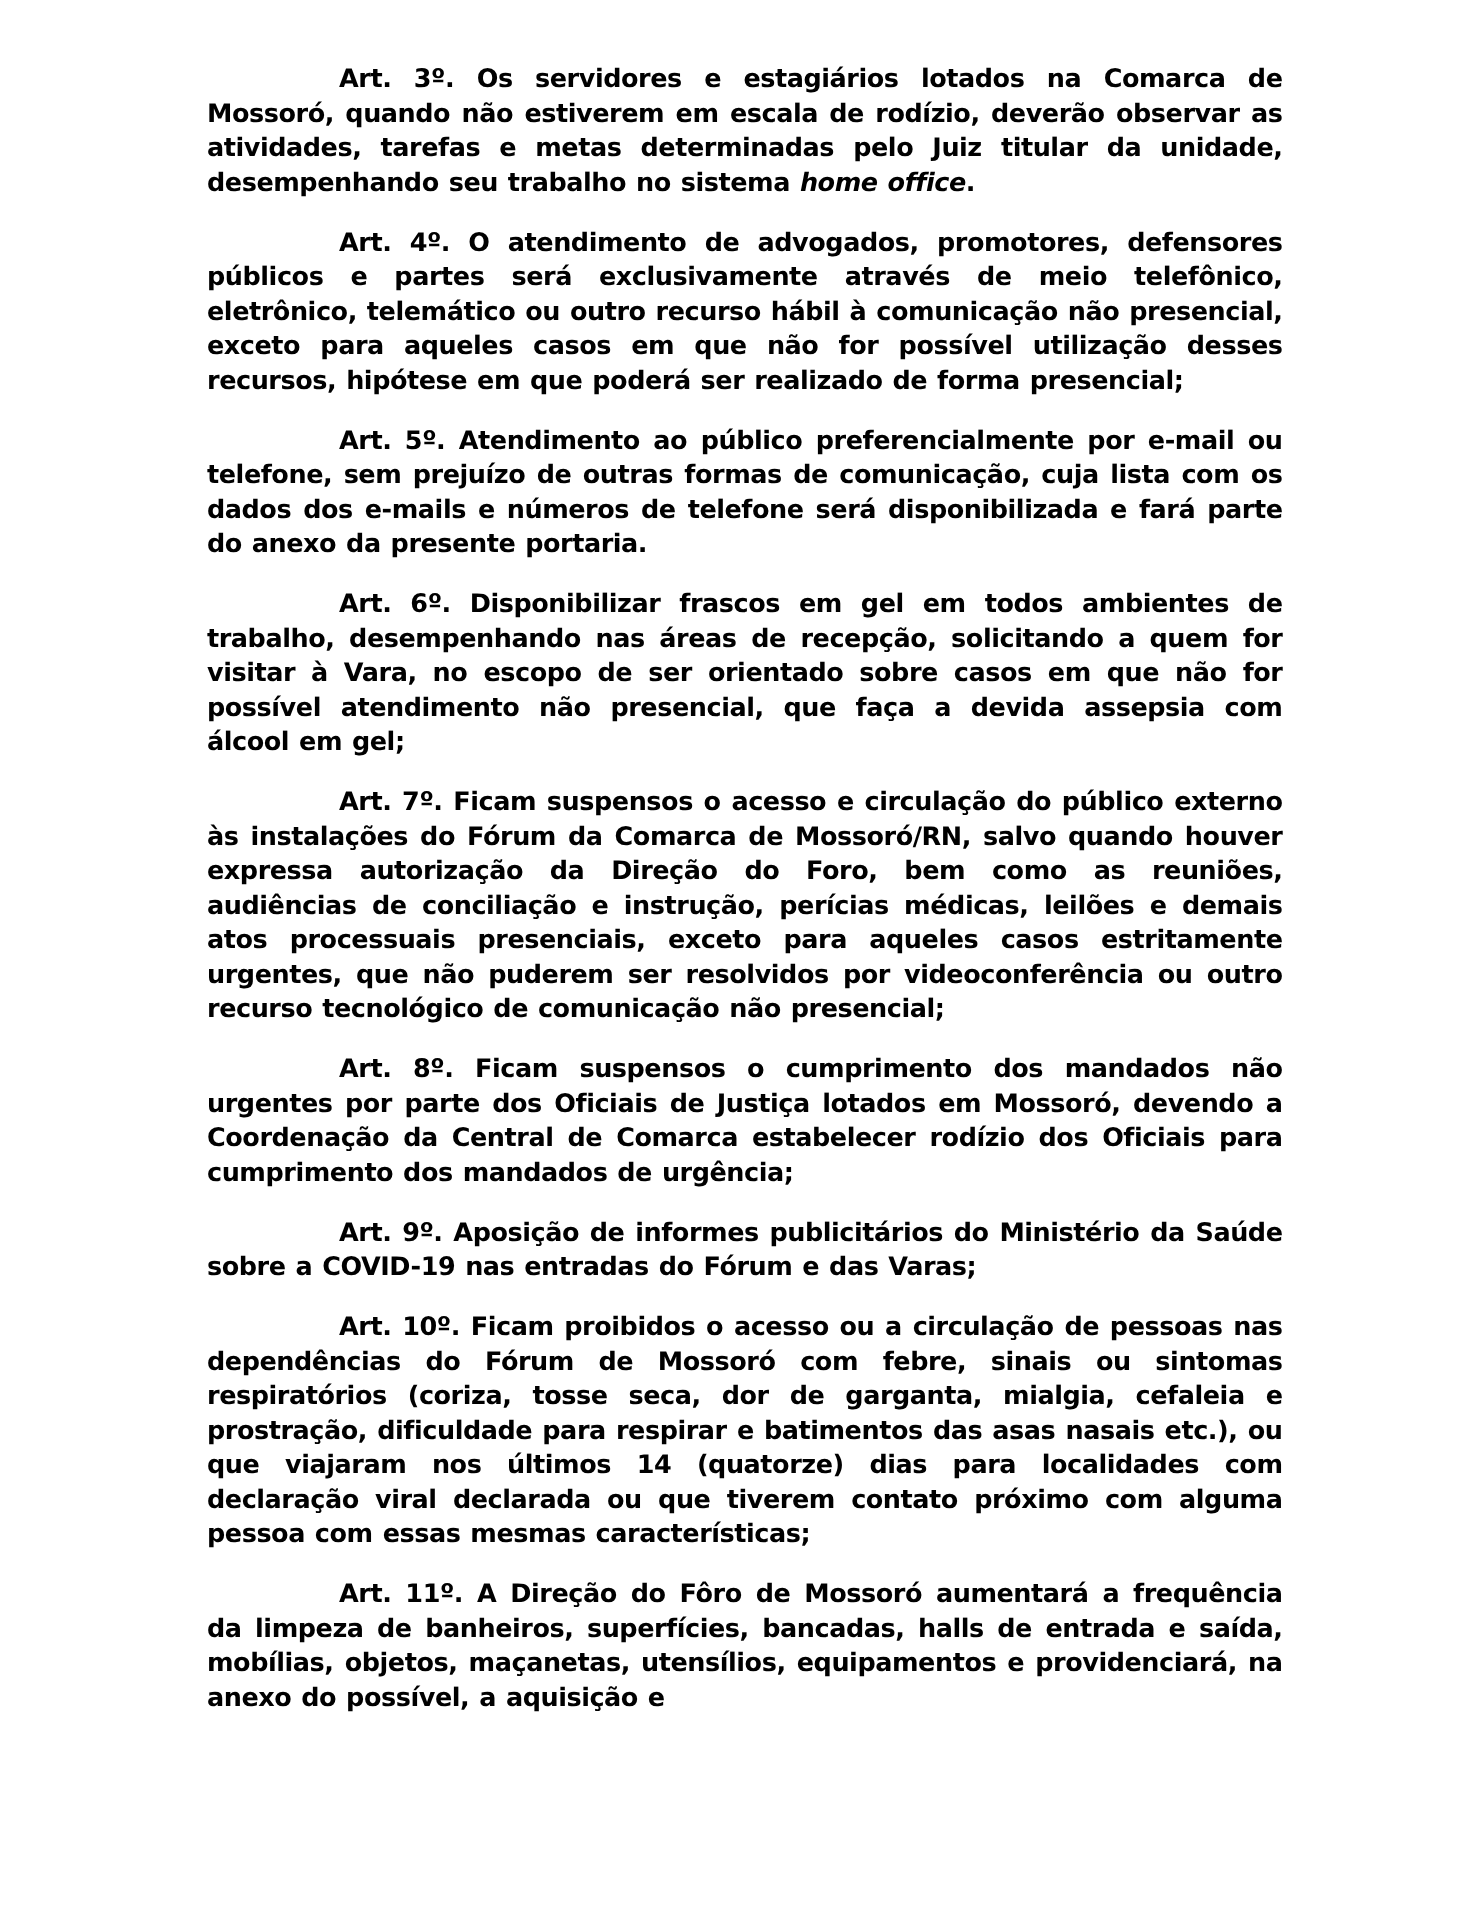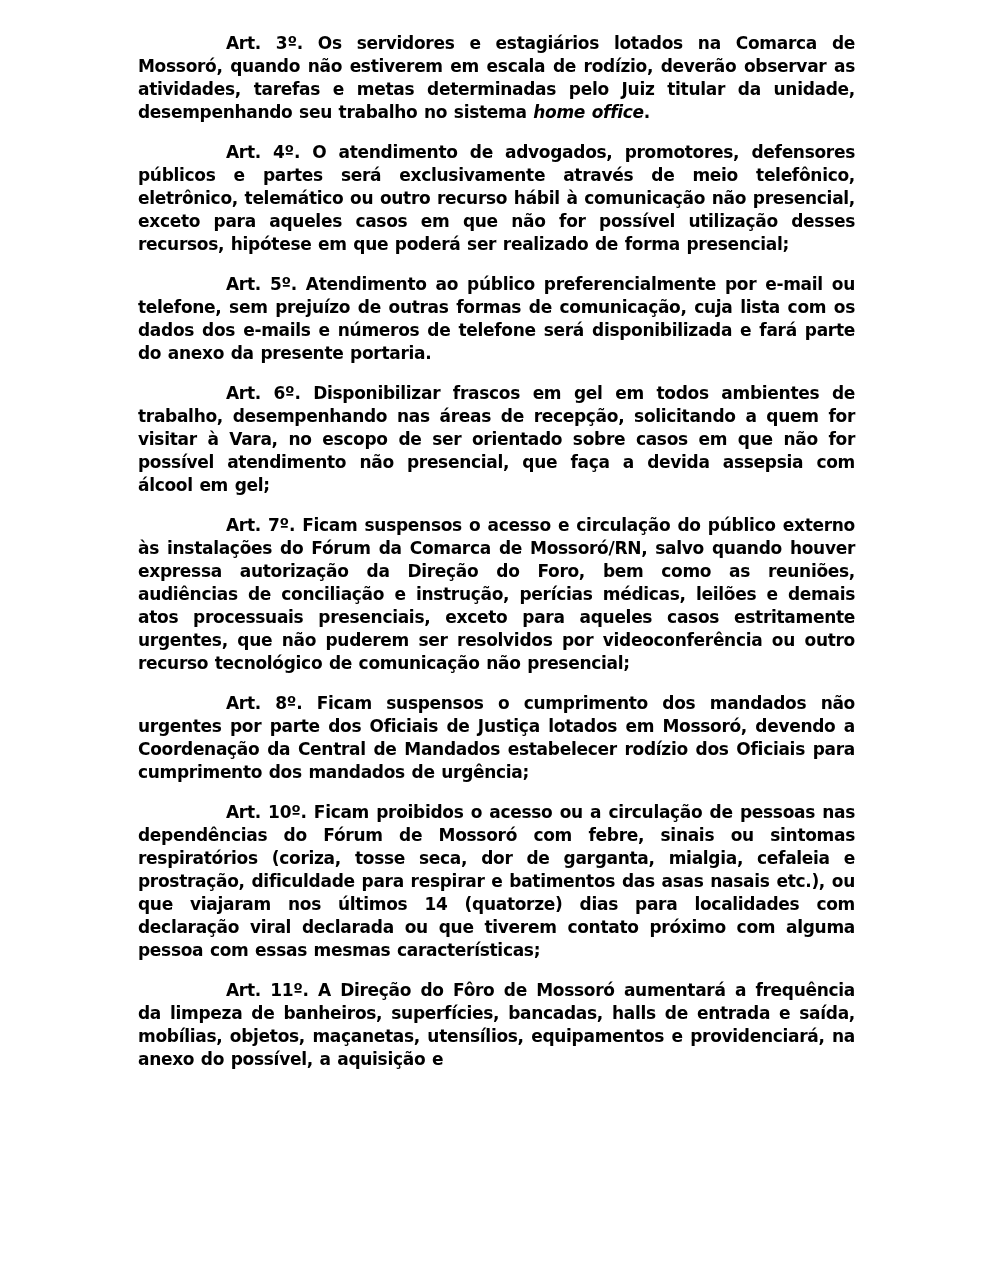--- a/index.html
+++ b/index.html
@@ -11,22 +11,21 @@
     position: relative;
     width: 989px;
     height: 1280px;
     background: #ffffff;
     overflow: hidden;
     font-family: "DejaVu Sans", "Liberation Sans", sans-serif;
   }
   .doc-body {
     box-sizing: border-box;
     width: 100%;
-    padding: 20px 134px 0 138px;
-    margin-top: 12px;
+    padding: 42px 134px 0 138px;
   }
   .para {
     margin: 0 0 17px 0;
     text-align: justify;
     text-indent: 88px;
     font-size: 17px;
     line-height: 23px;
     font-weight: bold;
     color: #000000;
     letter-spacing: -0.3px;
@@ -39,17 +38,18 @@
 </head>
 <body>
 
 <div class="page">
   <div class="doc-body">
       <p class="para"><span>Art. 3º. Os servidores e estagiários lotados na Comarca de Mossoró, quando não estiverem em escala de rodízio, deverão observar as atividades, tarefas e metas determinadas pelo Juiz titular da unidade, desempenhando seu trabalho no sistema </span><span class="italic">home office</span><span>.</span></p>
       <p class="para"><span>Art. 4º. O atendimento de advogados, promotores, defensores públicos e partes será exclusivamente através de meio telefônico, eletrônico, telemático ou outro recurso hábil à comunicação não presencial, exceto para aqueles casos em que não for possível utilização desses recursos, hipótese em que poderá ser realizado de forma presencial;</span></p>
       <p class="para"><span>Art. 5º. Atendimento ao público preferencialmente por e-mail ou telefone, sem prejuízo de outras formas de comunicação, cuja lista com os dados dos e-mails e números de telefone será disponibilizada e fará parte do anexo da presente portaria.</span></p>
       <p class="para"><span>Art. 6º. Disponibilizar frascos em gel em todos ambientes de trabalho, desempenhando nas áreas de recepção, solicitando a quem for visitar à Vara, no escopo de ser orientado sobre casos em que não for possível atendimento não presencial, que faça a devida assepsia com álcool em gel;</span></p>
       <p class="para"><span>Art. 7º. Ficam suspensos o acesso e circulação do público externo às instalações do Fórum da Comarca de Mossoró/RN, salvo quando houver expressa autorização da Direção do Foro, bem como as reuniões, audiências de conciliação e instrução, perícias médicas, leilões e demais atos processuais presenciais, exceto para aqueles casos estritamente urgentes, que não puderem ser resolvidos por videoconferência ou outro recurso tecnológico de comunicação não presencial;</span></p>
-      <p class="para"><span>Art. 8º. Ficam suspensos o cumprimento dos mandados não urgentes por parte dos Oficiais de Justiça lotados em Mossoró, devendo a Coordenação da Central de Mandados estabelecer rodízio dos Oficiais para cumprimento dos mandados de urgência;</span></p>
+      <p class="para"><span>Art. 8º. Ficam suspensos o cumprimento dos mandados não urgentes por parte dos Oficiais de Justiça lotados em Mossoró, devendo a Coordenação da Central de Comarca estabelecer rodízio dos Oficiais para cumprimento dos mandados de urgência;</span></p>
+      <p class="para"><span>Art. 9º.  Aposição de informes publicitários do Ministério da Saúde sobre a COVID-19 nas entradas do Fórum e das Varas;</span></p>
       <p class="para"><span>Art. 10º. Ficam proibidos o acesso ou a circulação de pessoas nas dependências do Fórum de Mossoró com febre, sinais ou sintomas respiratórios (coriza, tosse seca, dor de garganta, mialgia, cefaleia e prostração, dificuldade para respirar e batimentos das asas nasais etc.), ou que viajaram nos últimos 14 (quatorze) dias para localidades com declaração viral declarada ou que tiverem contato próximo com alguma pessoa com essas mesmas características;</span></p>
       <p class="para"><span>Art. 11º. A Direção do Fôro de Mossoró aumentará a frequência da limpeza de banheiros, superfícies, bancadas, halls de entrada e saída, mobílias, objetos, maçanetas, utensílios, equipamentos e providenciará, na anexo do possível, a aquisição e</span></p>
     </div>
 </div>
 
 </body></html>

